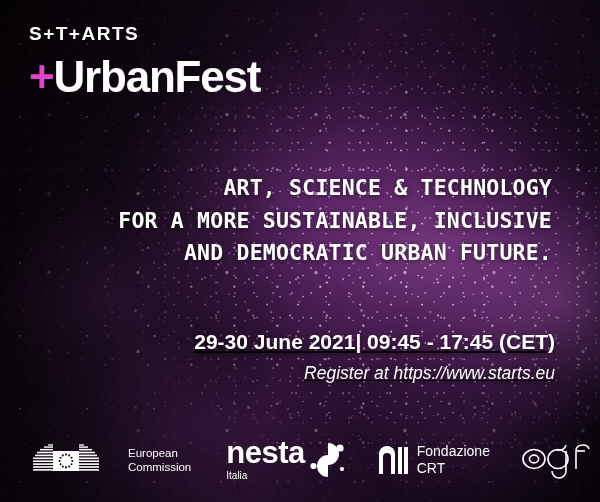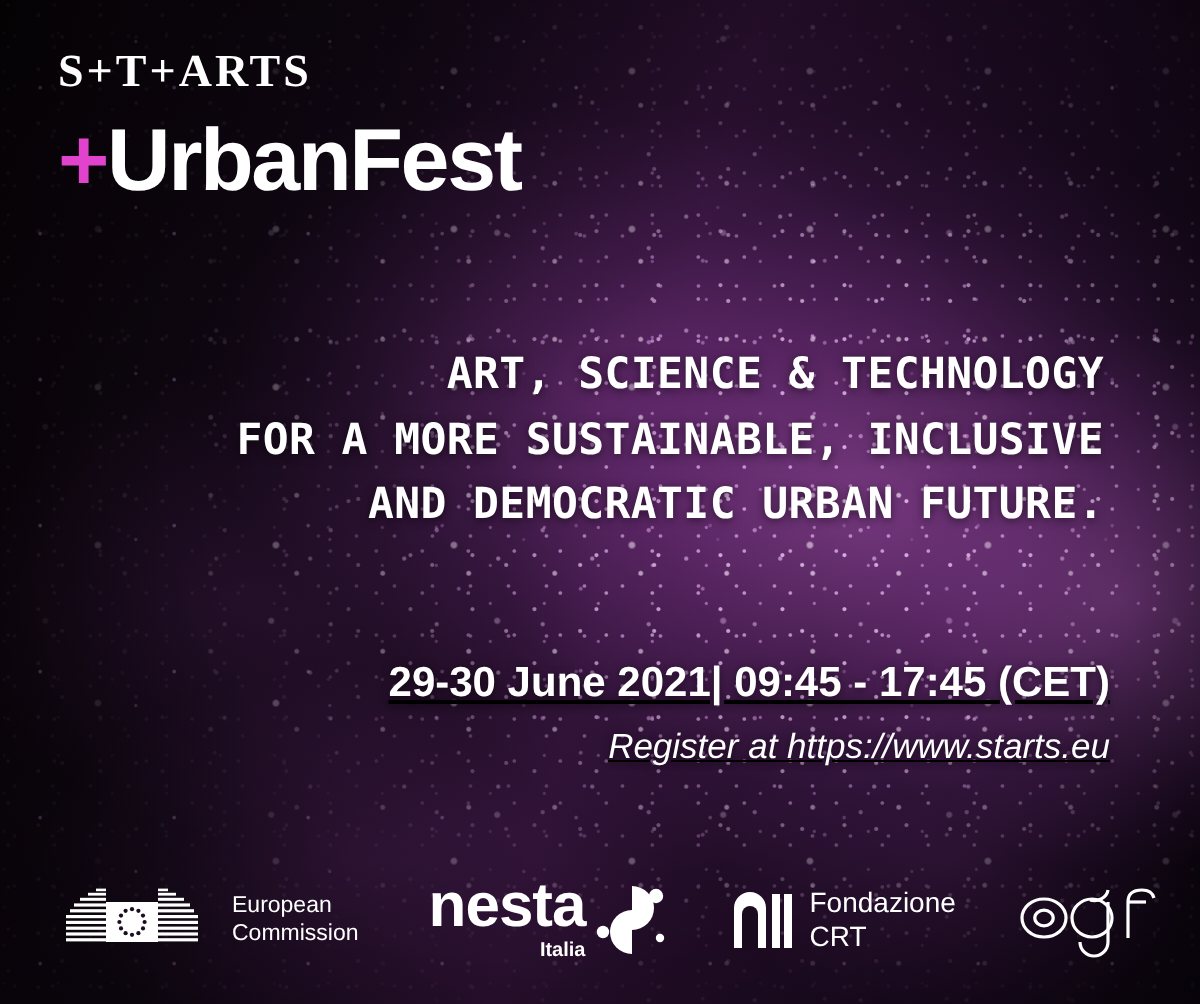--- a/index.html
+++ b/index.html
@@ -122,23 +122,23 @@
     height: 100%;
   }
 
   
   .brand {
     position: absolute;
     left: 29px;
     top: 24px;
   }
   .brand-starts {
-    font-family: Liberation Serif, serif;
-    font-weight: bold;
-    font-size: 23px;
+    font-family: Liberation Sans, sans-serif;
+    font-weight: bold;
+    font-size: 19px;
     letter-spacing: 1.5px;
     color: #ffffff;
     line-height: 1;
     white-space: nowrap;
   }
   .brand-fest {
     margin-top: 12px;
     font-family: "Liberation Sans", sans-serif;
     font-weight: bold;
     font-size: 44px;
@@ -205,21 +205,21 @@
     display: flex;
     align-items: center;
     padding-left: 33px;
     gap: 0;
   }
   .logo {
     display: flex;
     align-items: center;
     white-space: nowrap;
   }
-  .logo-ec { gap: 7px; }
+  .logo-ec { gap: 19px; }
   .ec-mark { display: block; }
   .ec-text {
     font-family: "Liberation Sans", sans-serif;
     font-size: 11.5px;
     color: #ffffff;
     line-height: 1.22;
   }
 
   .logo-nesta {
     margin-left: 35px;
@@ -229,24 +229,23 @@
   .nesta-word {
     font-family: Liberation Sans, sans-serif;
     font-weight: bold;
     font-size: 31px;
     letter-spacing: -0.5px;
     color: #ffffff;
     line-height: 1;
   }
   .nesta-italia {
     font-family: "Liberation Sans", sans-serif;
-    font-weight: bold;
+    font-weight: normal;
     font-size: 10px;
     color: #ffffff;
-    text-align: right;
     line-height: 1;
     margin-top: 3px;
   }
   .nesta-mark { margin-left: 4px; margin-top: 2px; }
 
   .logo-crt { margin-left: 32px; gap: 8px; }
   .crt-text {
     font-family: "Liberation Sans", sans-serif;
     font-size: 14px;
     color: #ffffff;

